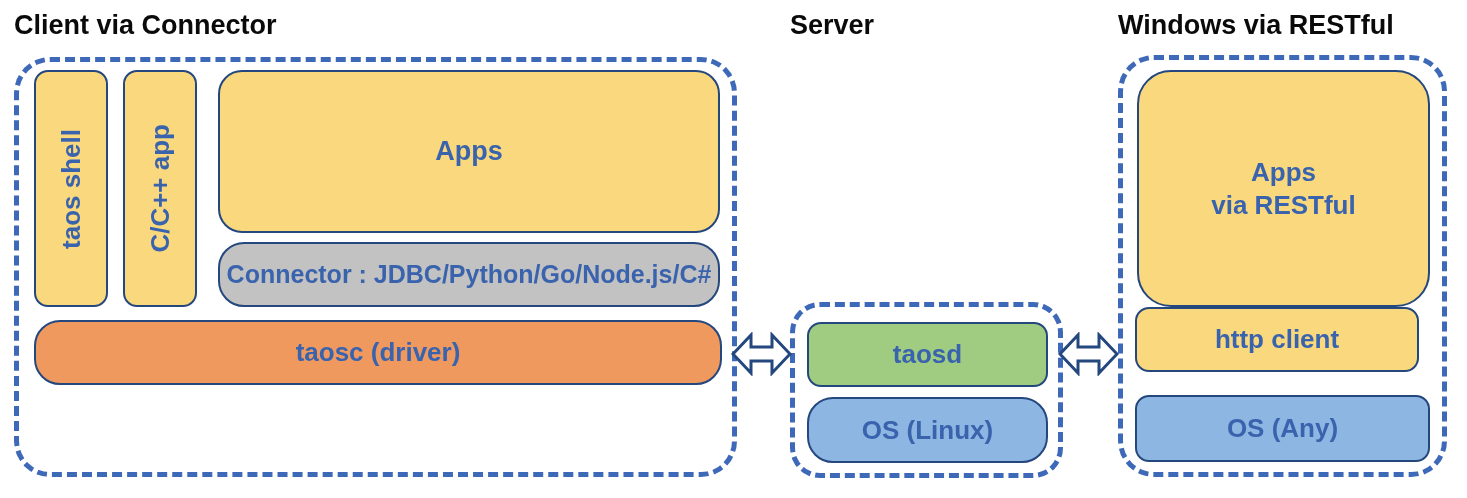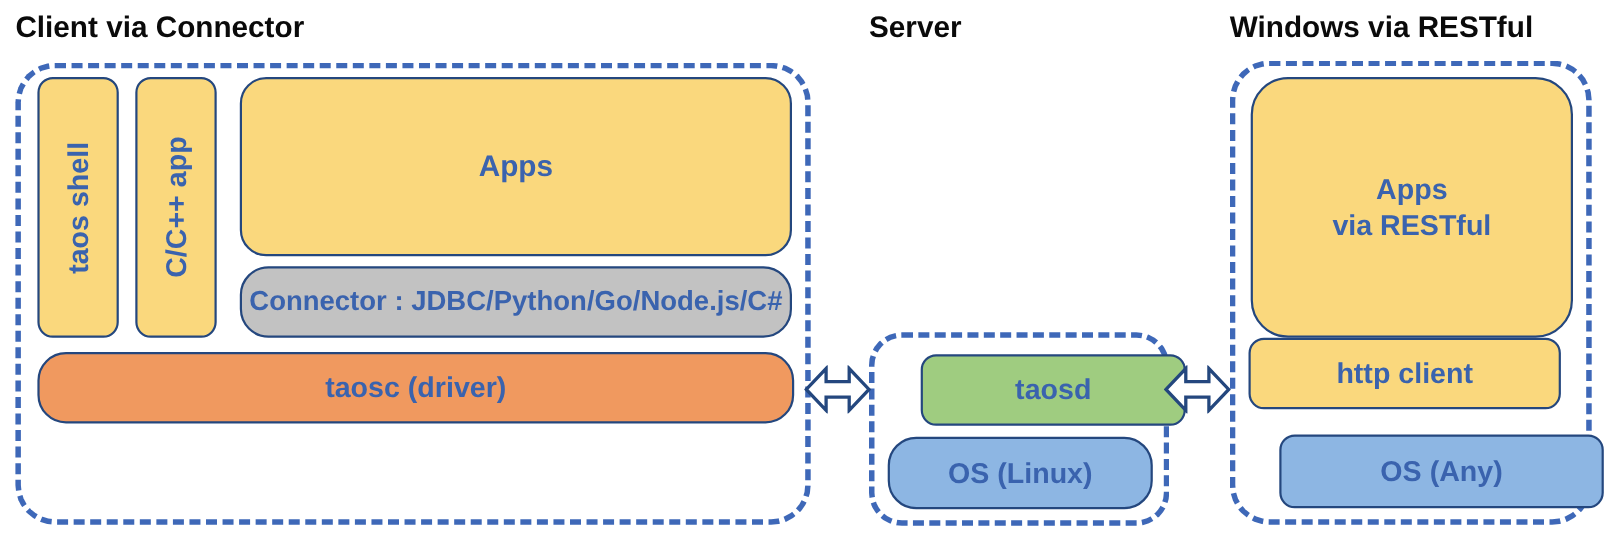--- a/index.html
+++ b/index.html
@@ -74,37 +74,37 @@
   <div class="box fill-yellow" style="left:218px;top:70px;width:502px;height:163px;border-radius:24px;font-size:27px;">
     <span>Apps</span>
   </div>
   <div class="box fill-gray" style="left:218px;top:242px;width:502px;height:65px;border-radius:26px;font-size:25px;">
     <span>Connector : JDBC/Python/Go/Node.js/C#</span>
   </div>
   <div class="box fill-orange" style="left:34px;top:320px;width:688px;height:65px;border-radius:26px;text-align:center;">
     <span>taosc (driver)</span>
   </div>
 
-  <div class="box fill-green" style="left:807px;top:322px;width:241px;height:65px;border-radius:14px;margin-left:30px;">
+  <div class="box fill-green" style="left:807px;top:322px;width:241px;height:65px;border-radius:14px;">
     <span>taosd</span>
   </div>
   <div class="box fill-blue" style="left:807px;top:397px;width:241px;height:66px;border-radius:26px;">
     <span>OS (Linux)</span>
   </div>
 
   <div class="box fill-yellow" style="left:1137px;top:70px;width:293px;height:237px;border-radius:34px;">
     <span>
       <span style="display:block;">Apps</span>
       <span style="display:block;">via RESTful</span>
     </span>
   </div>
   <div class="box fill-yellow" style="left:1135px;top:307px;width:284px;height:65px;border-radius:14px;">
     <span>http client</span>
   </div>
-  <div class="box fill-blue" style="left:1135px;top:395px;width:295px;height:67px;border-radius:14px;margin-left:28px;">
+  <div class="box fill-blue" style="left:1135px;top:395px;width:295px;height:67px;border-radius:14px;">
     <span>OS (Any)</span>
   </div>
 
   <div class="arrow" style="left:731px;top:332px;">
     <svg width="61" height="44" viewBox="0 0 61 44">
       <polygon points="2,22 20,3 20,15 41,15 41,3 59,22 41,41 41,29 20,29 20,41" fill="#FFFFFF" stroke="#24477E" stroke-width="3" stroke-linejoin="miter"></polygon>
     </svg>
   </div>
   <div class="arrow" style="left:1058px;top:332px;">
     <svg width="61" height="44" viewBox="0 0 61 44">

